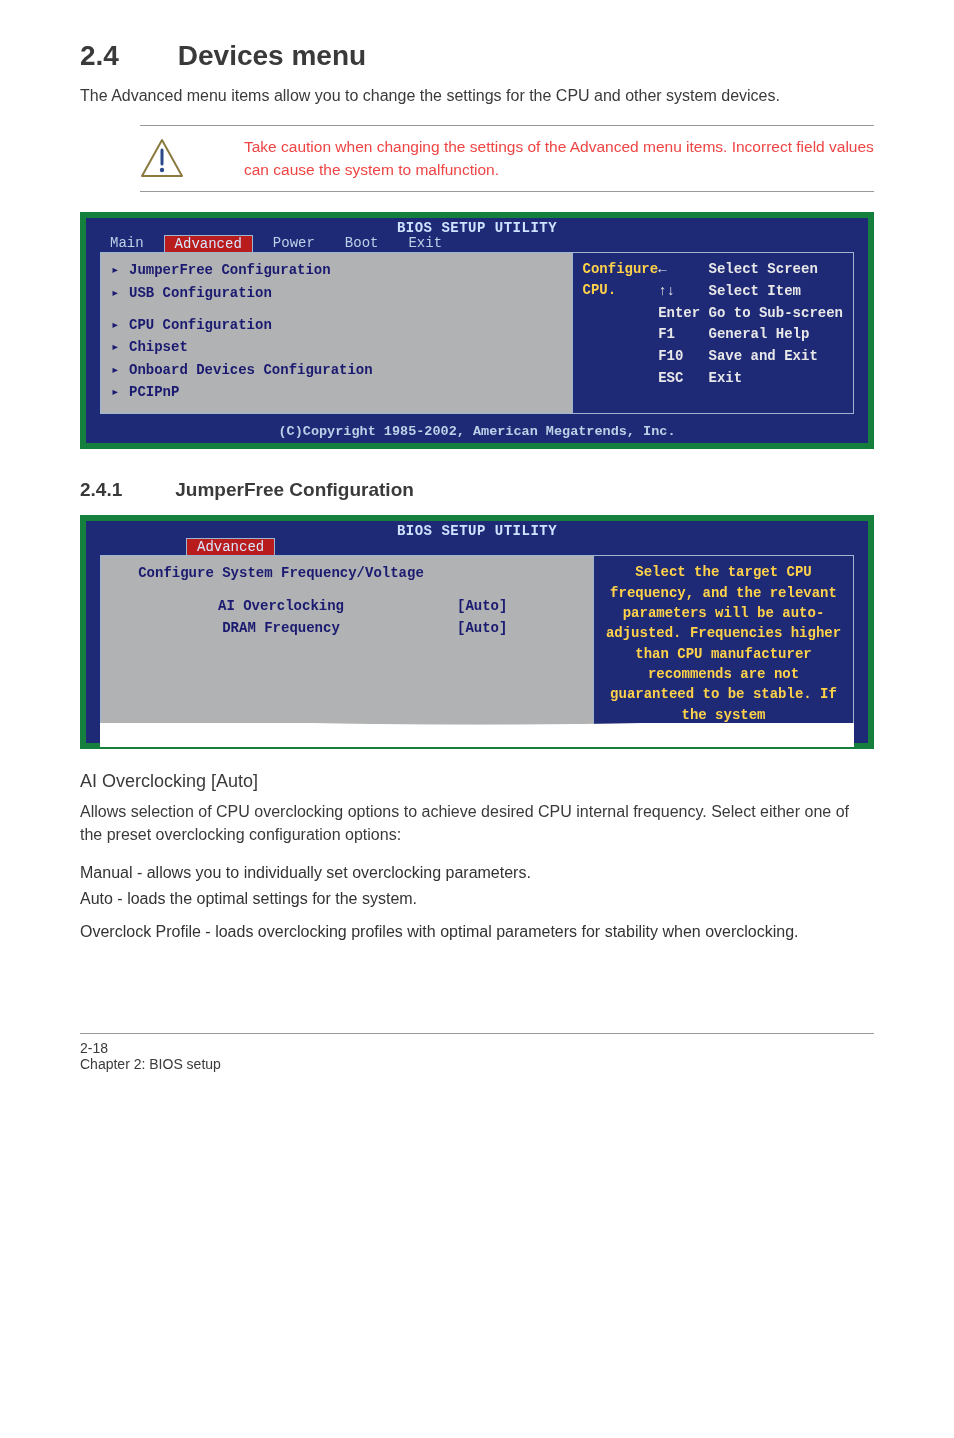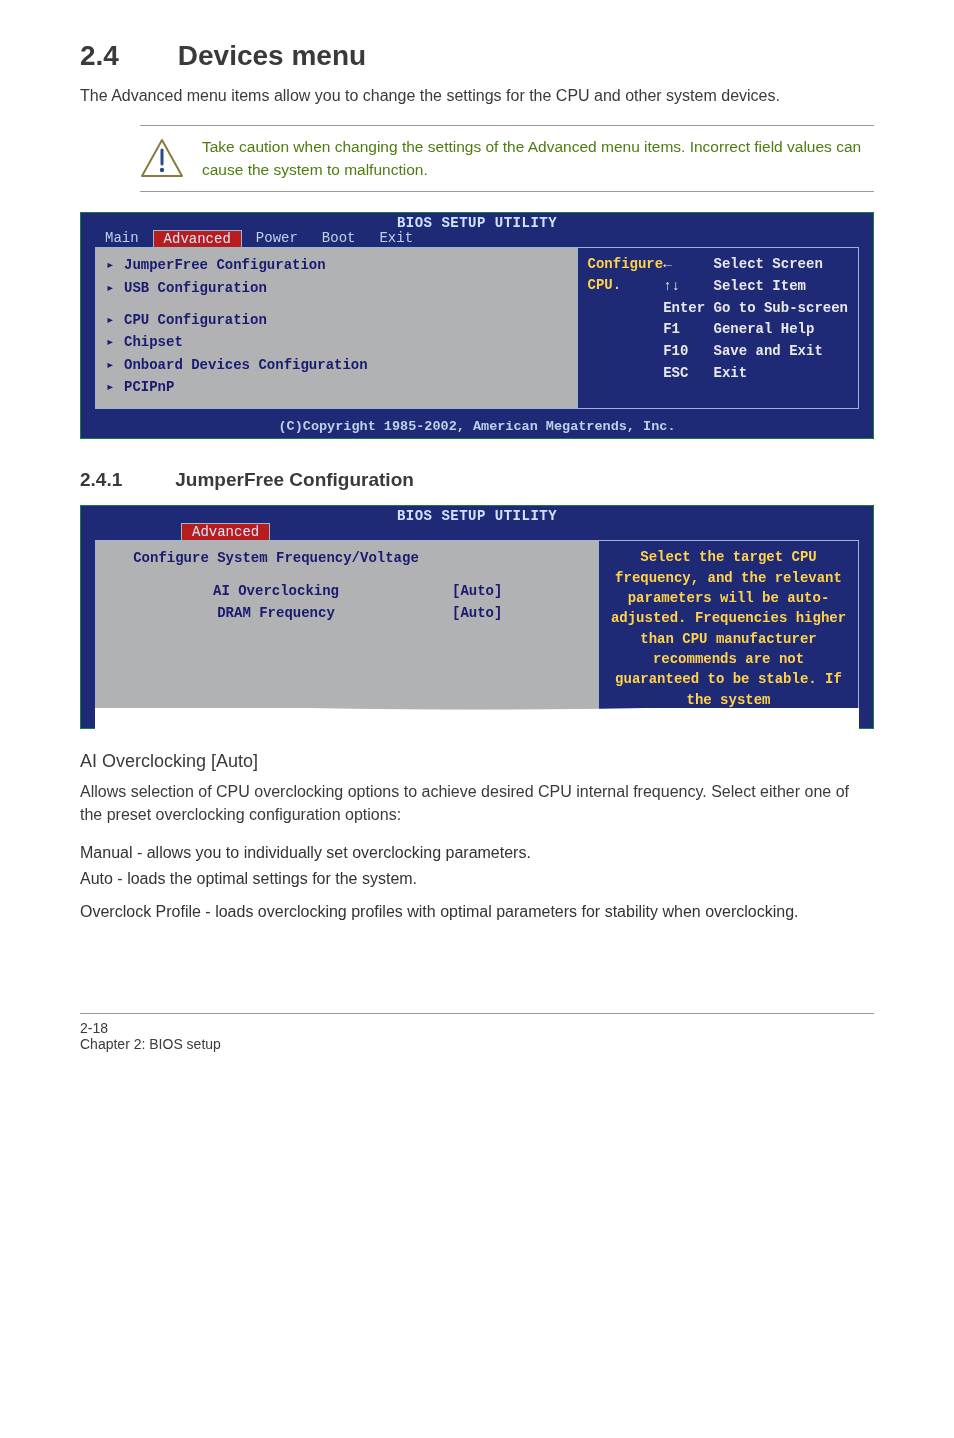--- a/index.html
+++ b/index.html
@@ -32,42 +32,43 @@
     padding: 10px 0 10px 0;
     margin: 0 0 20px 60px;
     align-items: flex-start;
   }
   .callout .icon {
     flex: 0 0 44px;
     height: 44px;
   }
   .callout .text {
     font-size: 15.5px;
-    color: #4d7c0f;
+    color: #ef4444;
     line-height: 1.45;
+    margin-left: 42px;
   }
   
   .bios {
     background: #1f2a76;
-    border: 1px solid #15803d;
+    border: 6px solid #15803d;
     margin-bottom: 30px;
     font-family: "Courier New", monospace;
     color: #e8e8e8;
   }
   .bios-title {
     text-align: center;
     color: #cfe2ff;
     font-weight: bold;
     font-size: 14px;
     letter-spacing: 0.5px;
     padding-top: 2px;
   }
   .bios-tabs {
     display: flex;
-    gap: 4px;
+    gap: 10px;
     padding: 0 14px 0px 14px;
     font-size: 14px;
     color: #bcd1e8;
   }
   .bios-tabs .tab {
     padding: 0 10px;
     margin-top: -1px;
   }
   .bios-tabs .tab.active {
     border: 1px solid #9fb6d1;

